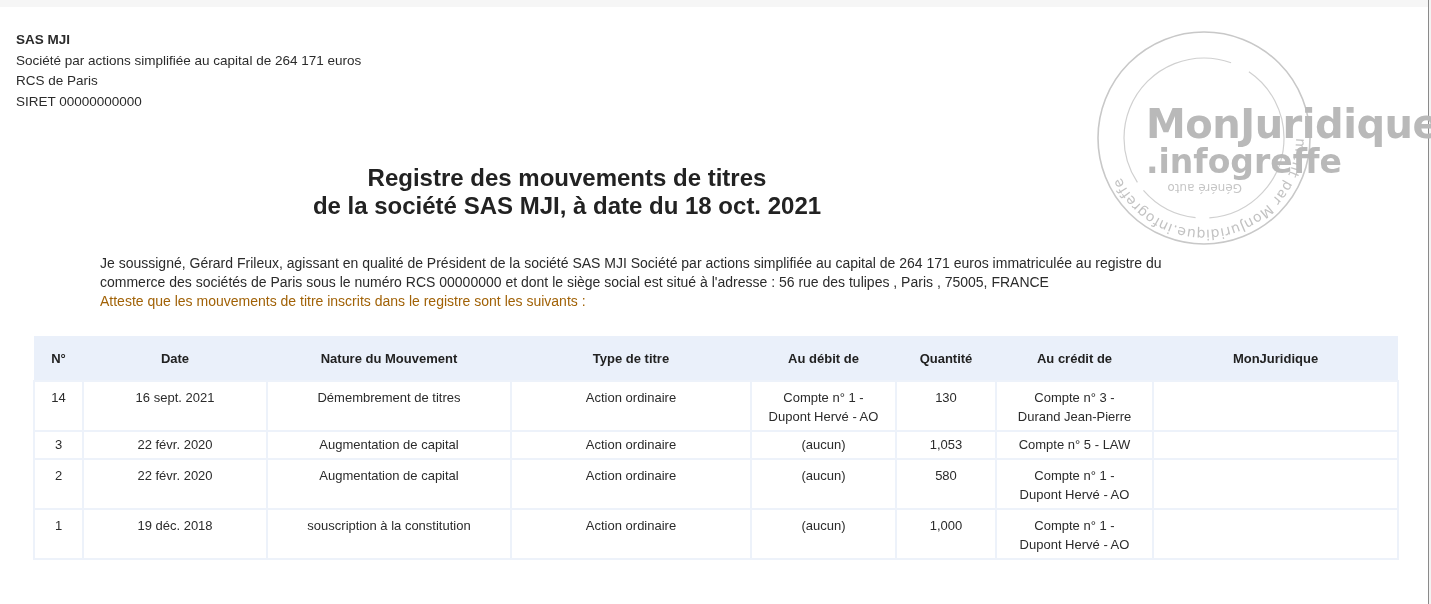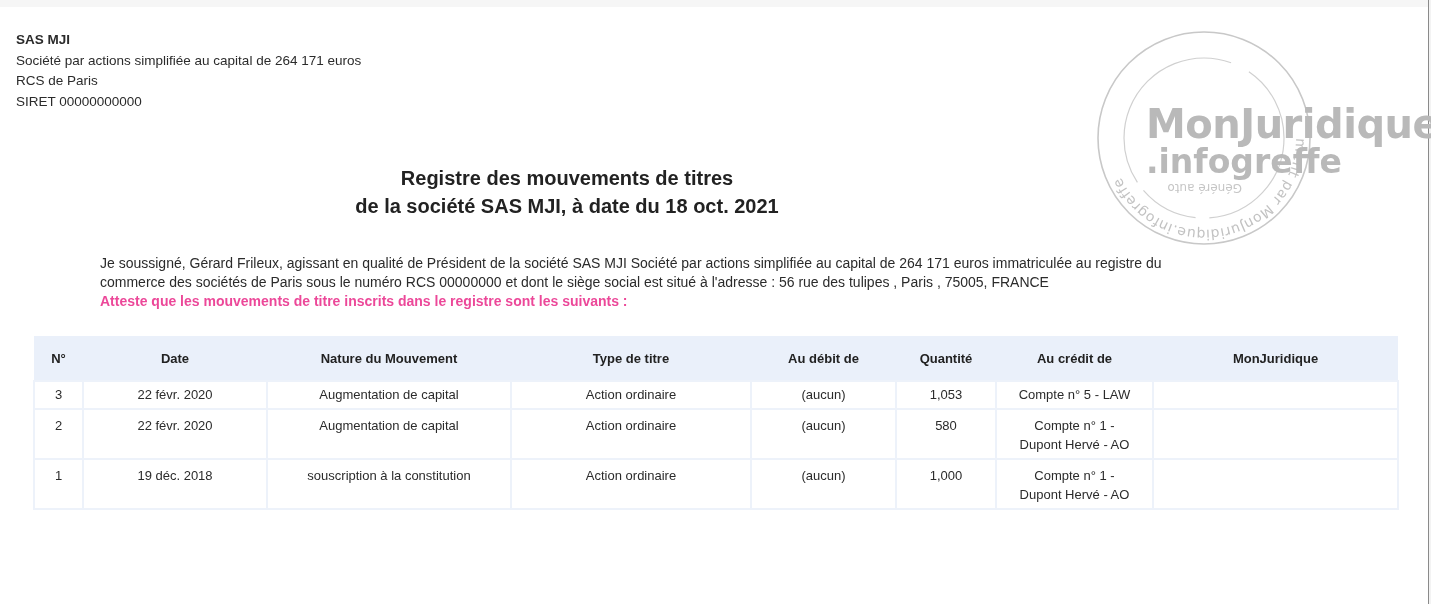--- a/index.html
+++ b/index.html
@@ -21,29 +21,29 @@
   .right-gutter {
     position: absolute; right: 0; top: 0; width: 3px; height: 604px; background: #f3f3f3;
   }
   .company {
     position: absolute; left: 16px; top: 30px;
     font-size: 13.5px; line-height: 20.5px; color: #2b2b2b;
   }
   .company .name { font-weight: bold; }
   .title {
     position: absolute; left: 0; top: 164px; width: 1140px;
-    text-align: center; font-weight: bold; font-size: 20px; line-height: 28px;
+    text-align: center; font-weight: bold; font-size: 24px; line-height: 28px;
     color: #222;
   }
   .title div { position: relative; left: -3px; }
   .intro {
     position: absolute; left: 100px; top: 254px; width: 1240px;
     font-size: 14px; line-height: 19px; color: #2b2b2b;
   }
-  .intro .attest { font-weight: bold; color: #ec4899; }
+  .intro .attest { font-weight: normal; color: #a16207; }
 
   .stamp {
     position: absolute; left: 1094px; top: 28px; width: 220px; height: 220px;
   }
   .stamp-text {
     position: absolute; left: 1146px; top: 101px;
     color: #b9b9b9; font-weight: bold; font-family: "DejaVu Sans", sans-serif;
   }
   .stamp-text .l1 { font-size: 40px; line-height: 46px; letter-spacing: -0.5px; }
   .stamp-text .l2 { font-size: 33px; line-height: 30px; letter-spacing: 0px; }
@@ -128,20 +128,36 @@
       <th>Date</th>
       <th>Nature du Mouvement</th>
       <th>Type de titre</th>
       <th>Au débit de</th>
       <th>Quantité</th>
       <th>Au crédit de</th>
       <th>MonJuridique</th>
     </tr>
   </thead>
   <tbody>
+    <tr class="tall">
+      <td>14</td>
+      <td>16 sept. 2021</td>
+      <td>Démembrement de titres</td>
+      <td>Action ordinaire</td>
+      <td>
+          <div>Compte n° 1 -</div>
+          <div>Dupont Hervé - AO</div>
+        </td>
+      <td>130</td>
+      <td>
+          <div>Compte n° 3 -</div>
+          <div>Durand Jean-Pierre</div>
+        </td>
+      <td></td>
+    </tr>
     <tr class="short">
       <td>3</td>
       <td>22 févr. 2020</td>
       <td>Augmentation de capital</td>
       <td>Action ordinaire</td>
       <td>(aucun)</td>
       <td>1,053</td>
       <td>Compte n° 5 - LAW</td>
       <td></td>
     </tr>

